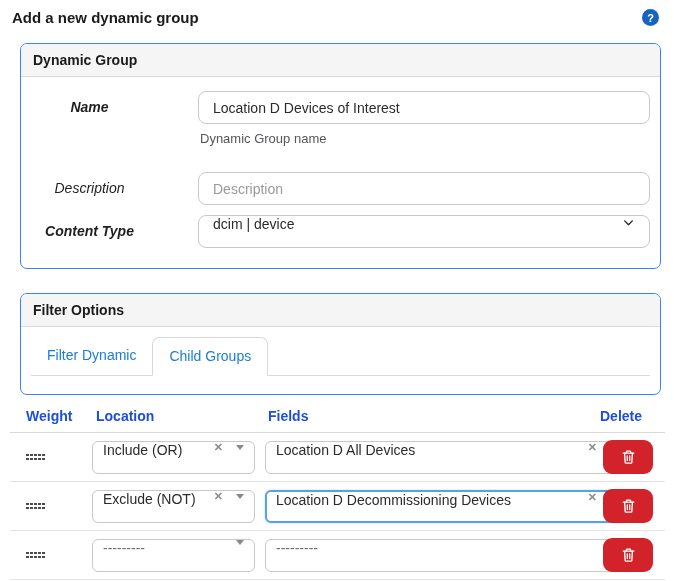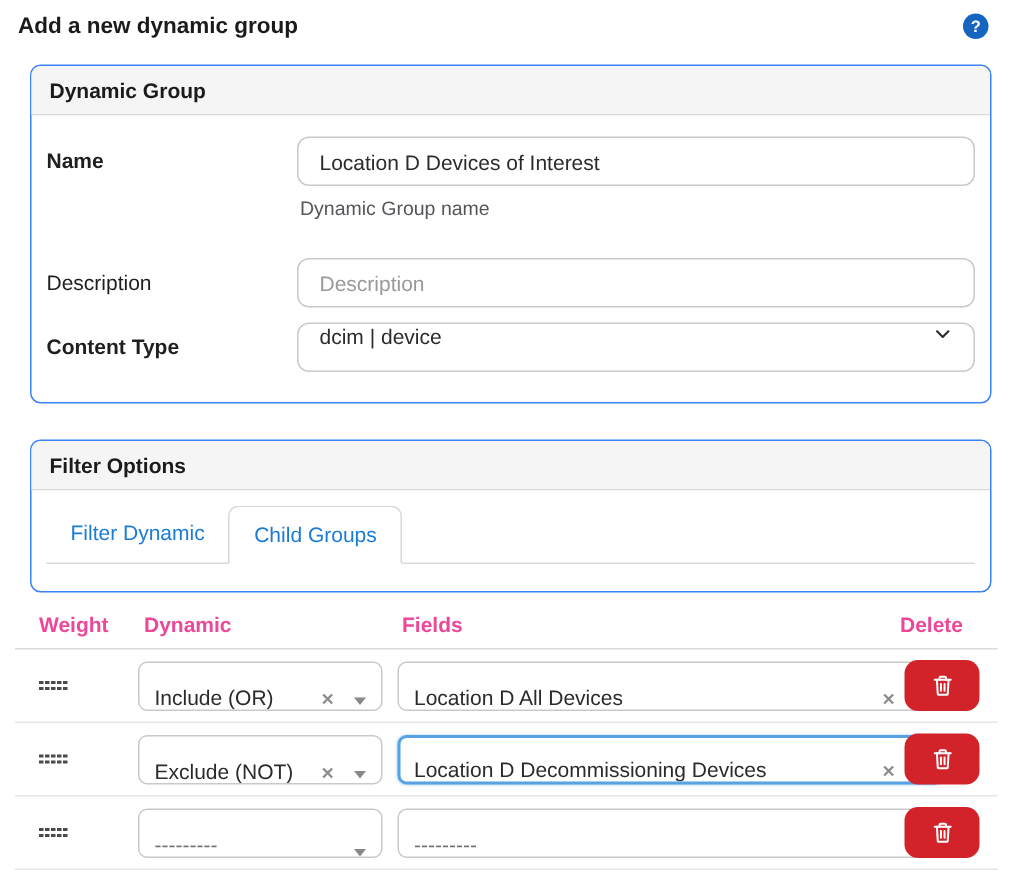--- a/index.html
+++ b/index.html
@@ -19,22 +19,22 @@
   .panel + .panel { margin-top:24px; }
   .panel-h { background:#f5f5f5; border-bottom:1px solid #d9d9d9; border-radius:6px 6px 0 0;
     padding:8px 12px; font-weight:700; font-size:14px; color:#1b1b1b; }
   .panel-b { padding:14px 10px 20px; }
   .panel-b.tabsbody { padding:10px 10px 18px; }
 
   
   .frow { display:flex; align-items:flex-start; }
   .frow + .frow { margin-top:10px; }
   .frow.gap-lg { margin-top:26px; }
-  .flabel { flex:0 0 167px; padding-right:50px; text-align:left; line-height:33px;
-    font-size:14px; color:#1f1f1f; }
+  .flabel { flex:0 0 167px; padding-right:50px; text-align:center; line-height:33px;
+    font-size:14px; color:#1f1f1f;font-style:italic; }
   .flabel.req { font-weight:700; }
   .fctl { flex:1; position:relative; }
   .tinput { width:100%; height:33px; border:1px solid #c9c9c9; border-radius:8px;
     padding:0 14px; font-size:14px; color:#2b2b2b; background:#fff; outline:none;
     font-family:"Liberation Sans", sans-serif; }
   .tinput::placeholder { color:#9a9a9a; }
   .helptext { margin:7px 0 0 169px; font-size:13px; color:#54565a; }
   .cselect { height:33px; border:1px solid #c9c9c9; border-radius:8px; background:#fff;
     display:flex; align-items:flex-start; padding:0 14px; font-size:14px; color:#2b2b2b;
     cursor:pointer; }
@@ -43,32 +43,32 @@
   
   .tabs { display:flex; border-bottom:1px solid #d9d9d9; }
   .tab { padding:10px 16px 11px; font-size:14px; color:#1a7cd7; cursor:pointer; }
   .tab.active { border:1px solid #d9d9d9; border-bottom:1px solid #fff; background:#fff;
     border-radius:7px 7px 0 0; margin-bottom:-1px; }
 
   
   .cg-table { margin:8px 9px 0 10px; width:655px; }
   .thead, .trow { display:grid; grid-template-columns:82px 173px 335px 1fr; align-items:center; }
   .thead { border-bottom:1px solid #d9d9d9; padding:5px 0 8px; }
-  .thead .th { font-weight:700; font-size:14px; color:#ec4899; }
+  .thead .th { font-weight:700; font-size:14px; color:#1d4ed8; }
   .th.c-weight { padding-left:16px; }
   .th.c-operator { padding-left:4px; }
   .th.c-group { padding-left:3px; }
   .trow { border-bottom:1px solid #e4e4e4; padding:7px 0; }
 
   .drag { margin-left:16px; display:grid; grid-template-columns:repeat(5,2.5px);
     grid-auto-rows:2.5px; gap:1.5px; cursor:grab; width:19px; }
   .drag i { background:#4a4a4a; display:block; }
 
   .select { height:33px; border:1px solid #c9c9c9; border-radius:6px; background:#fff;
-    display:flex; align-items:flex-end; padding:0 10px; font-size:14px; color:#2b2b2b;
+    display:flex; align-items:flex-start; padding:0 10px; font-size:14px; color:#2b2b2b;
     cursor:pointer; }
   .select.op { width:163px; }
   .select.grp { width:364px; }
   .select.focused { border:2px solid #57a2e2; padding:0 9px; box-shadow:0 0 2px rgba(87,162,226,.5); }
   .select .ph { color:#6f6f6f; }
   .select .val { white-space:nowrap; overflow:hidden; text-overflow:ellipsis; }
   .controls { margin-left:auto; display:flex; align-items:center; gap:13px; flex:0 0 auto; }
   .clear { color:#8d8d8d; font-size:11px; font-weight:700; line-height:1; cursor:pointer; }
   .caret { width:0; height:0; border-left:4.5px solid transparent;
     border-right:4.5px solid transparent; border-top:5px solid #888; }
@@ -126,21 +126,21 @@
     <div class="tabs">
       <div class="tab">Filter Dynamic</div>
       <div class="tab active">Child Groups</div>
     </div>
   </div>
 </div>
 
 <div class="cg-table">
   <div class="thead">
     <div class="th c-weight">Weight</div>
-    <div class="th c-operator">Dynamic</div>
+    <div class="th c-operator">Location</div>
     <div class="th c-group">Fields</div>
     <div class="th c-delete">Delete</div>
   </div>
   <div>
       <div class="trow">
         <div class="cell">
           <div class="drag">
             <i></i>
             <i></i>
             <i></i>

